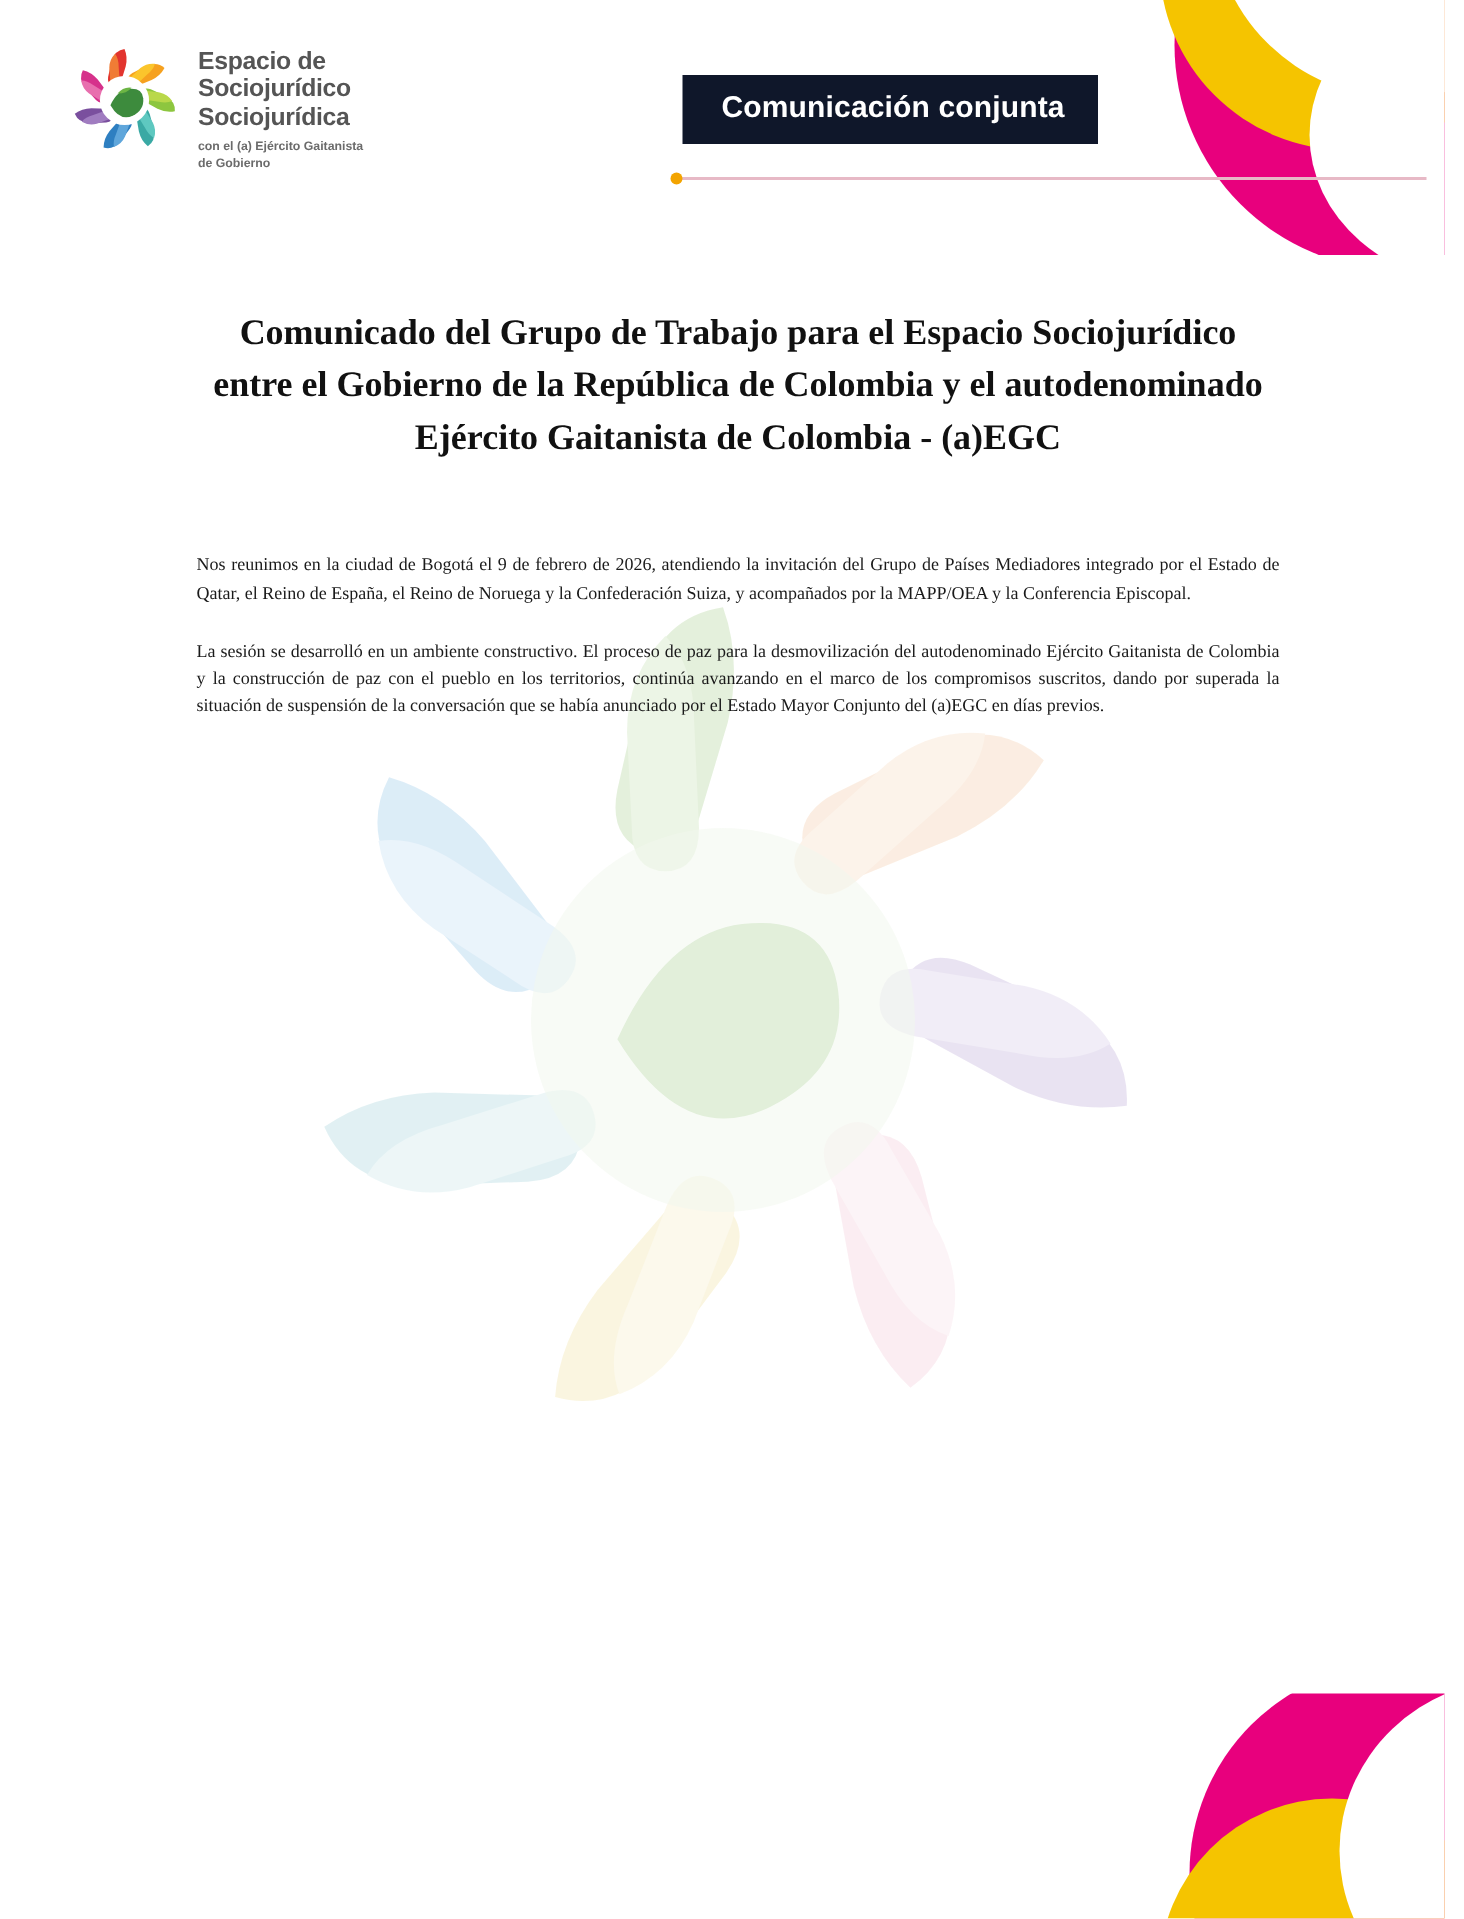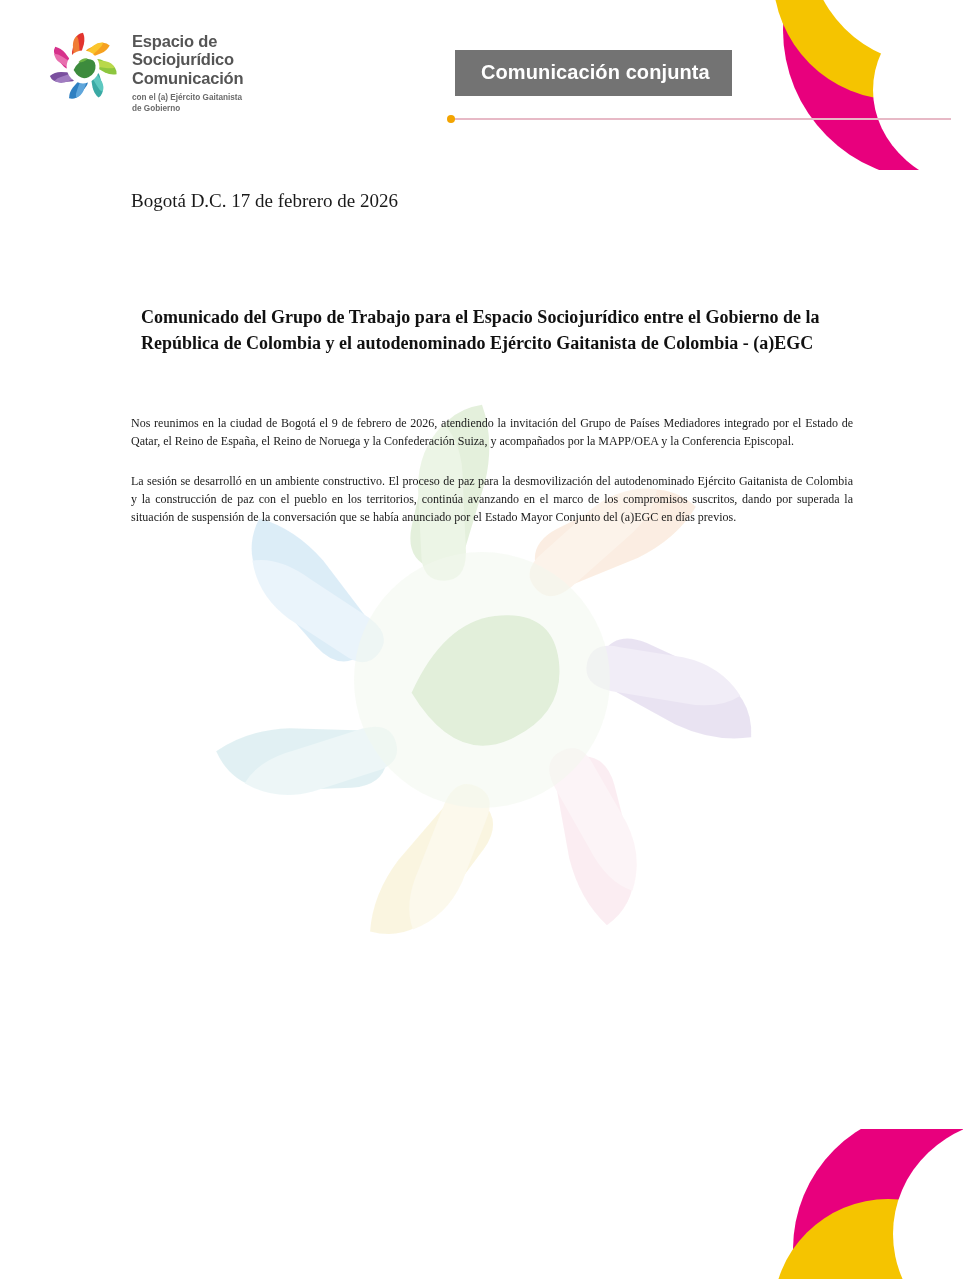--- a/index.html
+++ b/index.html
@@ -152,21 +152,21 @@
     line-height: 1.25;
     color: #6b6b6b;
   }
   .ribbon-wrap {
     position: absolute;
     left: 455px;
     top: 26px;
   }
   .ribbon {
     display: inline-block;
-    background: #737373;
+    background: #0f172a;
     color: #ffffff;
     font-family: "Liberation Sans", sans-serif;
     font-weight: bold;
     font-size: 20px;
     letter-spacing: 0.1px;
     padding: 11px 22px 12px 26px;
   }
   .ribbon-underline {
     position: absolute;
     left: -4px;
@@ -192,26 +192,26 @@
     top: 190px;
     width: 722px;
     z-index: 3;
   }
   .dateline {
     font-size: 19px;
     color: #1a1a1a;
     margin-bottom: 92px;
   }
   .doc-title {
-    font-size: 18px;
+    font-size: 24px;
     font-weight: bold;
-    text-align: left;
+    text-align: center;
     line-height: 1.45;
     color: #111111;
-    margin: 0 10px 58px 10px;
+    margin: 15px 10px 58px 10px;
   }
   .para {
     font-size: 12px;
     line-height: 1.52;
     text-align: justify;
     color: #1a1a1a;
     margin-bottom: 21px;
   }
   .para:last-child { margin-bottom: 0; }
 </style>
@@ -301,36 +301,35 @@
           </g>
           <circle cx="50" cy="50" r="21" fill="#ffffff"></circle>
           <path d="M38 54 q6 -13 16 -14 q11 -1 12 8 q1 10 -9 15 q-11 5 -19 -9 z" fill="#3d8b3d"></path>
           <path d="M44 44 q5 -6 12 -5 q-4 5 -12 5 z" fill="#6cb544"></path>
         </g>
       </svg>
       <div class="logo-text">
         <div class="l1">
           <div>Espacio de</div>
           <div>Sociojurídico</div>
-          <div>Comunicación</div>
+          <div>Sociojurídica</div>
         </div>
         <div class="l2">
           <div>con el (a) Ejército Gaitanista</div>
           <div>de Gobierno</div>
         </div>
       </div>
     </div>
 
     <div class="ribbon-wrap">
       <div class="ribbon">Comunicación conjunta</div>
       <div class="ribbon-underline"></div>
       <div class="ribbon-dot"></div>
     </div>
   </div>
 
   <div class="content">
-    <div class="dateline">Bogotá D.C. 17 de febrero de 2026</div>
     <div class="doc-title">Comunicado del Grupo de Trabajo para el Espacio Sociojurídico entre el Gobierno de la República de Colombia y el autodenominado Ejército Gaitanista de Colombia - (a)EGC</div>
     <p class="para">Nos reunimos en la ciudad de Bogotá el 9 de febrero de 2026, atendiendo la invitación del Grupo de Países Mediadores integrado por el Estado de Qatar, el Reino de España, el Reino de Noruega y la Confederación Suiza, y acompañados por la MAPP/OEA y la Conferencia Episcopal.</p>
     <p class="para">La sesión se desarrolló en un ambiente constructivo. El proceso de paz para la desmovilización del autodenominado Ejército Gaitanista de Colombia y la construcción de paz con el pueblo en los territorios, continúa avanzando en el marco de los compromisos suscritos, dando por superada la situación de suspensión de la conversación que se había anunciado por el Estado Mayor Conjunto del (a)EGC en días previos.</p>
   </div>
 
 </div>
 
 </body></html>

